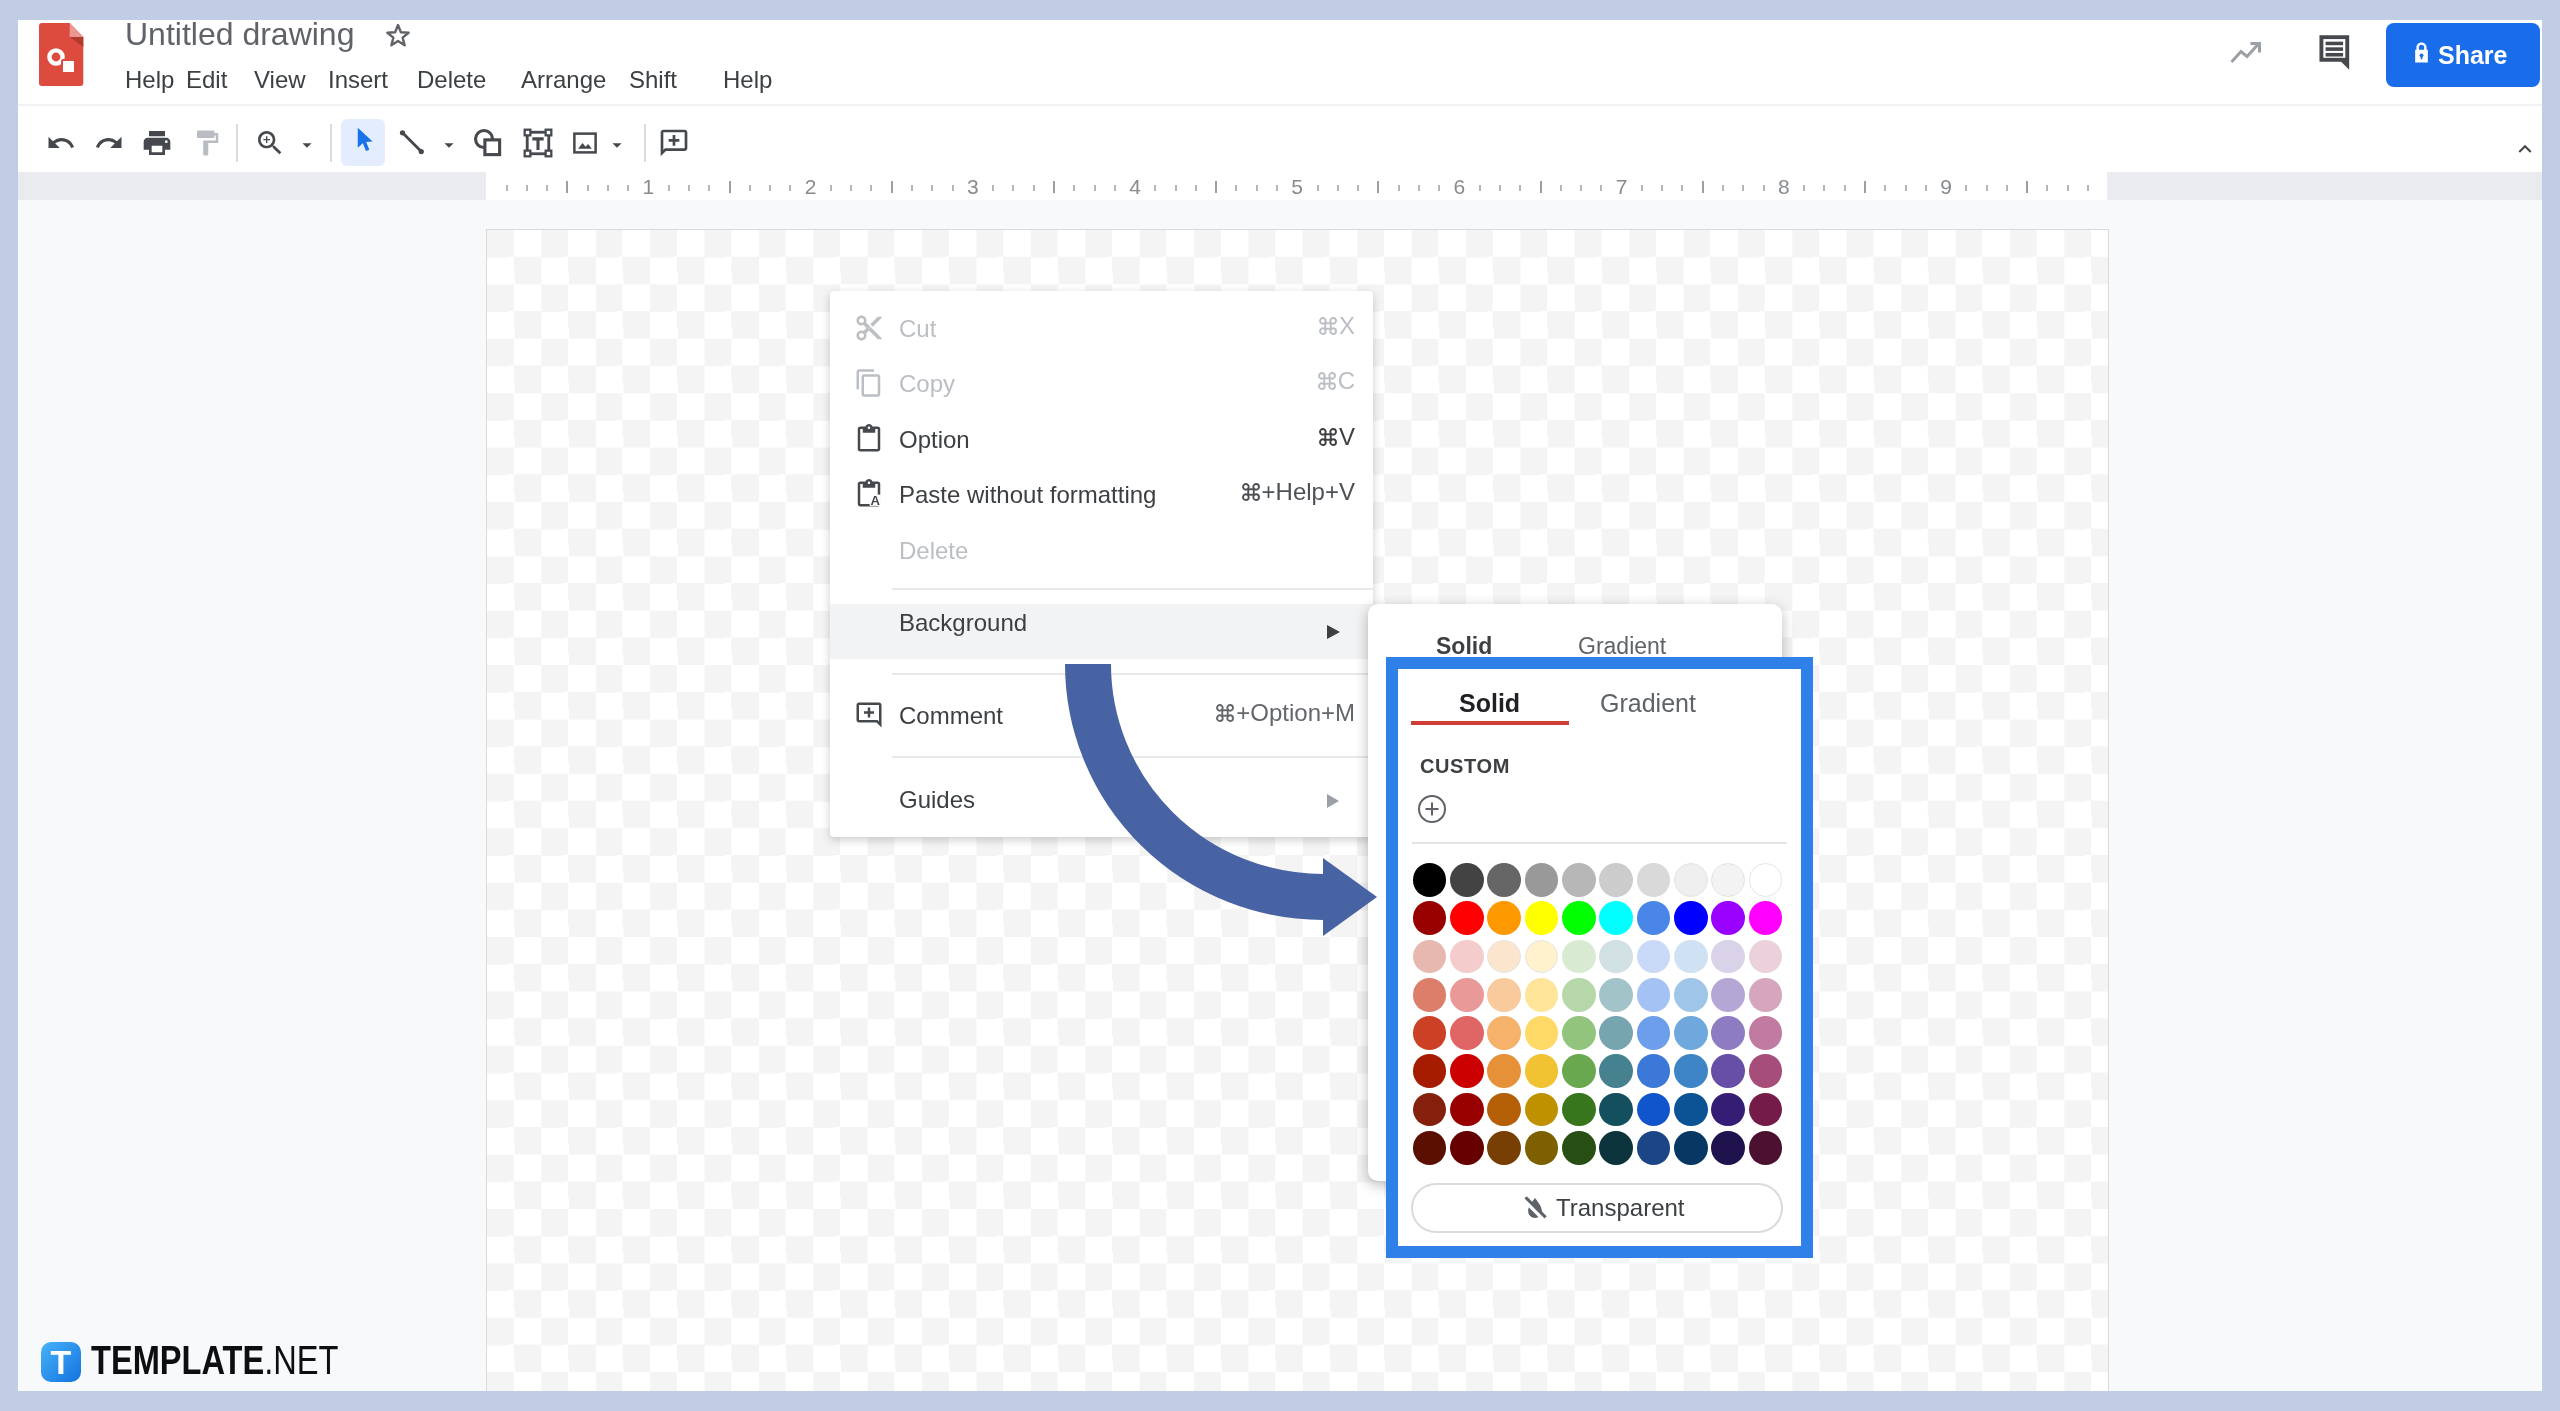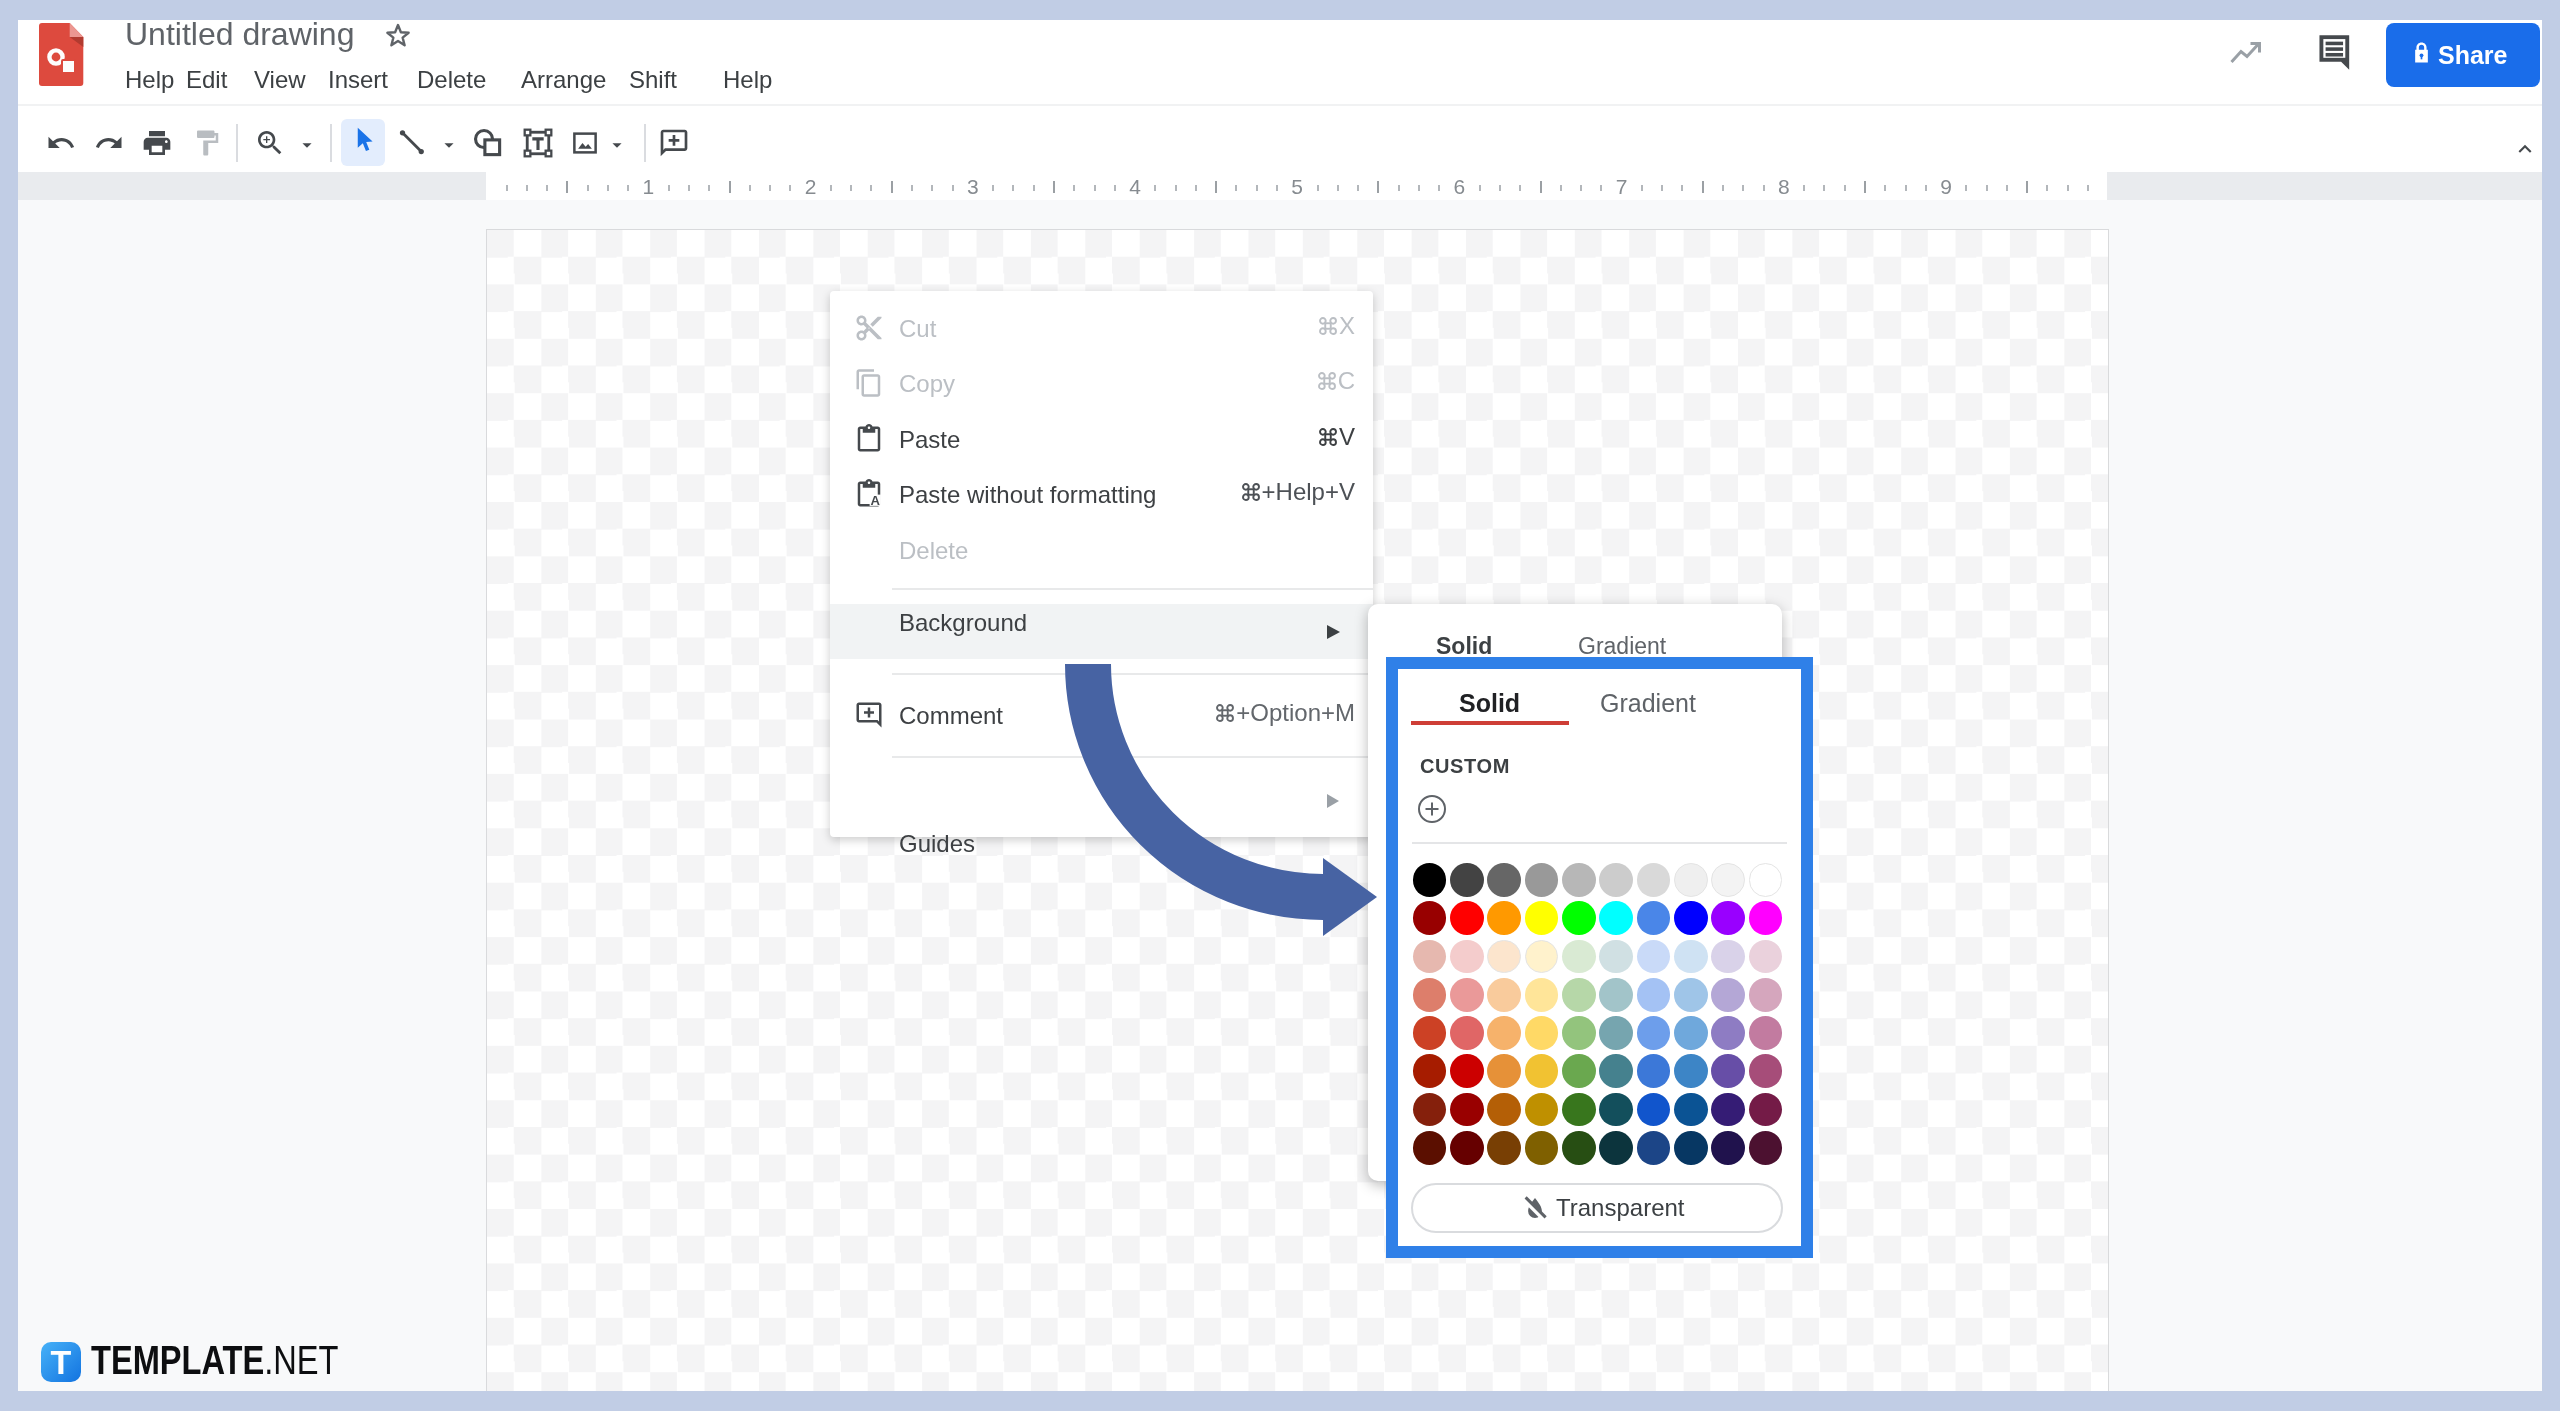--- a/index.html
+++ b/index.html
@@ -232,21 +232,21 @@
           <circle cx="17.6" cy="6.4" r="3.1"></circle>
           <circle cx="6.4" cy="17.6" r="3.1"></circle>
           <circle cx="17.6" cy="17.6" r="3.1"></circle>
         </g>
       </svg>
       <span style="font-size:24px;line-height:28px;color:#bbbfc4;">C</span>
     </div>
  <div style="position:absolute;left:24px;top:133px;width:30px;height:30px;"><svg width="30" height="30" viewBox="0 0 24 24">
         <path d="M19 2h-4.18C14.4.84 13.3 0 12 0c-1.3 0-2.4.84-2.82 2H5c-1.1 0-2 .9-2 2v16c0 1.1.9 2 2 2h14c1.1 0 2-.9 2-2V4c0-1.1-.9-2-2-2zm-7 0c.55 0 1 .45 1 1s-.45 1-1 1-1-.45-1-1 .45-1 1-1zm7 18H5V4h2v3h10V4h2v16z" fill="#45494d"></path>
       </svg></div>
-    <span style="position:absolute;left:69px;top:135px;font-size:24px;line-height:28px;color:#3d4043;">Paste</span>
+    <span style="position:absolute;left:69px;top:135px;font-size:24px;line-height:28px;color:#3d4043;">Option</span>
     <div style="position:absolute;right:18px;top:132px;display:flex;align-items:center;height:28px;">
       <svg width="22" height="22" viewBox="0 0 24 24" style="flex:0 0 auto;">
         <g fill="none" stroke="#3d4043" stroke-width="2.1">
           <rect x="9" y="9" width="6" height="6"></rect>
           <circle cx="6.4" cy="6.4" r="3.1"></circle>
           <circle cx="17.6" cy="6.4" r="3.1"></circle>
           <circle cx="6.4" cy="17.6" r="3.1"></circle>
           <circle cx="17.6" cy="17.6" r="3.1"></circle>
         </g>
       </svg>
@@ -287,21 +287,21 @@
           <rect x="9" y="9" width="6" height="6"></rect>
           <circle cx="6.4" cy="6.4" r="3.1"></circle>
           <circle cx="17.6" cy="6.4" r="3.1"></circle>
           <circle cx="6.4" cy="17.6" r="3.1"></circle>
           <circle cx="17.6" cy="17.6" r="3.1"></circle>
         </g>
       </svg>
       <span style="font-size:24px;line-height:28px;color:#63676c;">+Option+M</span>
     </div>
  <div style="position:absolute;left:62px;right:0;top:465px;height:2px;background:#e8e9ea;"></div>
- <span style="position:absolute;left:69px;top:495px;font-size:24px;line-height:28px;color:#3d4043;margin-top:44px;">Guides</span>
+ <span style="position:absolute;left:69px;top:495px;font-size:24px;line-height:28px;color:#3d4043;">Guides</span>
  <div style="position:absolute;left:497px;top:503px;width:0;height:0;border-left:12px solid #9aa0a6;border-top:7px solid transparent;border-bottom:7px solid transparent;"></div>
 </div>
 
 <div style="position:absolute;left:1368px;top:604px;width:414px;height:577px;background:#fff;border-radius:10px;box-shadow:0 4px 14px rgba(0,0,0,.28);z-index:22;">
   <span style="position:absolute;left:68px;top:29px;font-size:23px;line-height:27px;font-weight:bold;color:#3c4043;">Solid</span>
   <span style="position:absolute;left:210px;top:29px;font-size:23px;line-height:27px;color:#5f6368;">Gradient</span>
 </div>
 <div style="position:absolute;left:1386px;top:657px;width:427px;height:601px;box-sizing:border-box;border:12px solid #2f80e8;background:#fff;z-index:24;"></div>
 <div style="position:absolute;left:0;top:0;z-index:25;">
   <span style="position:absolute;left:1459px;top:689px;font-size:25px;line-height:29px;font-weight:bold;color:#202124;">Solid</span>

